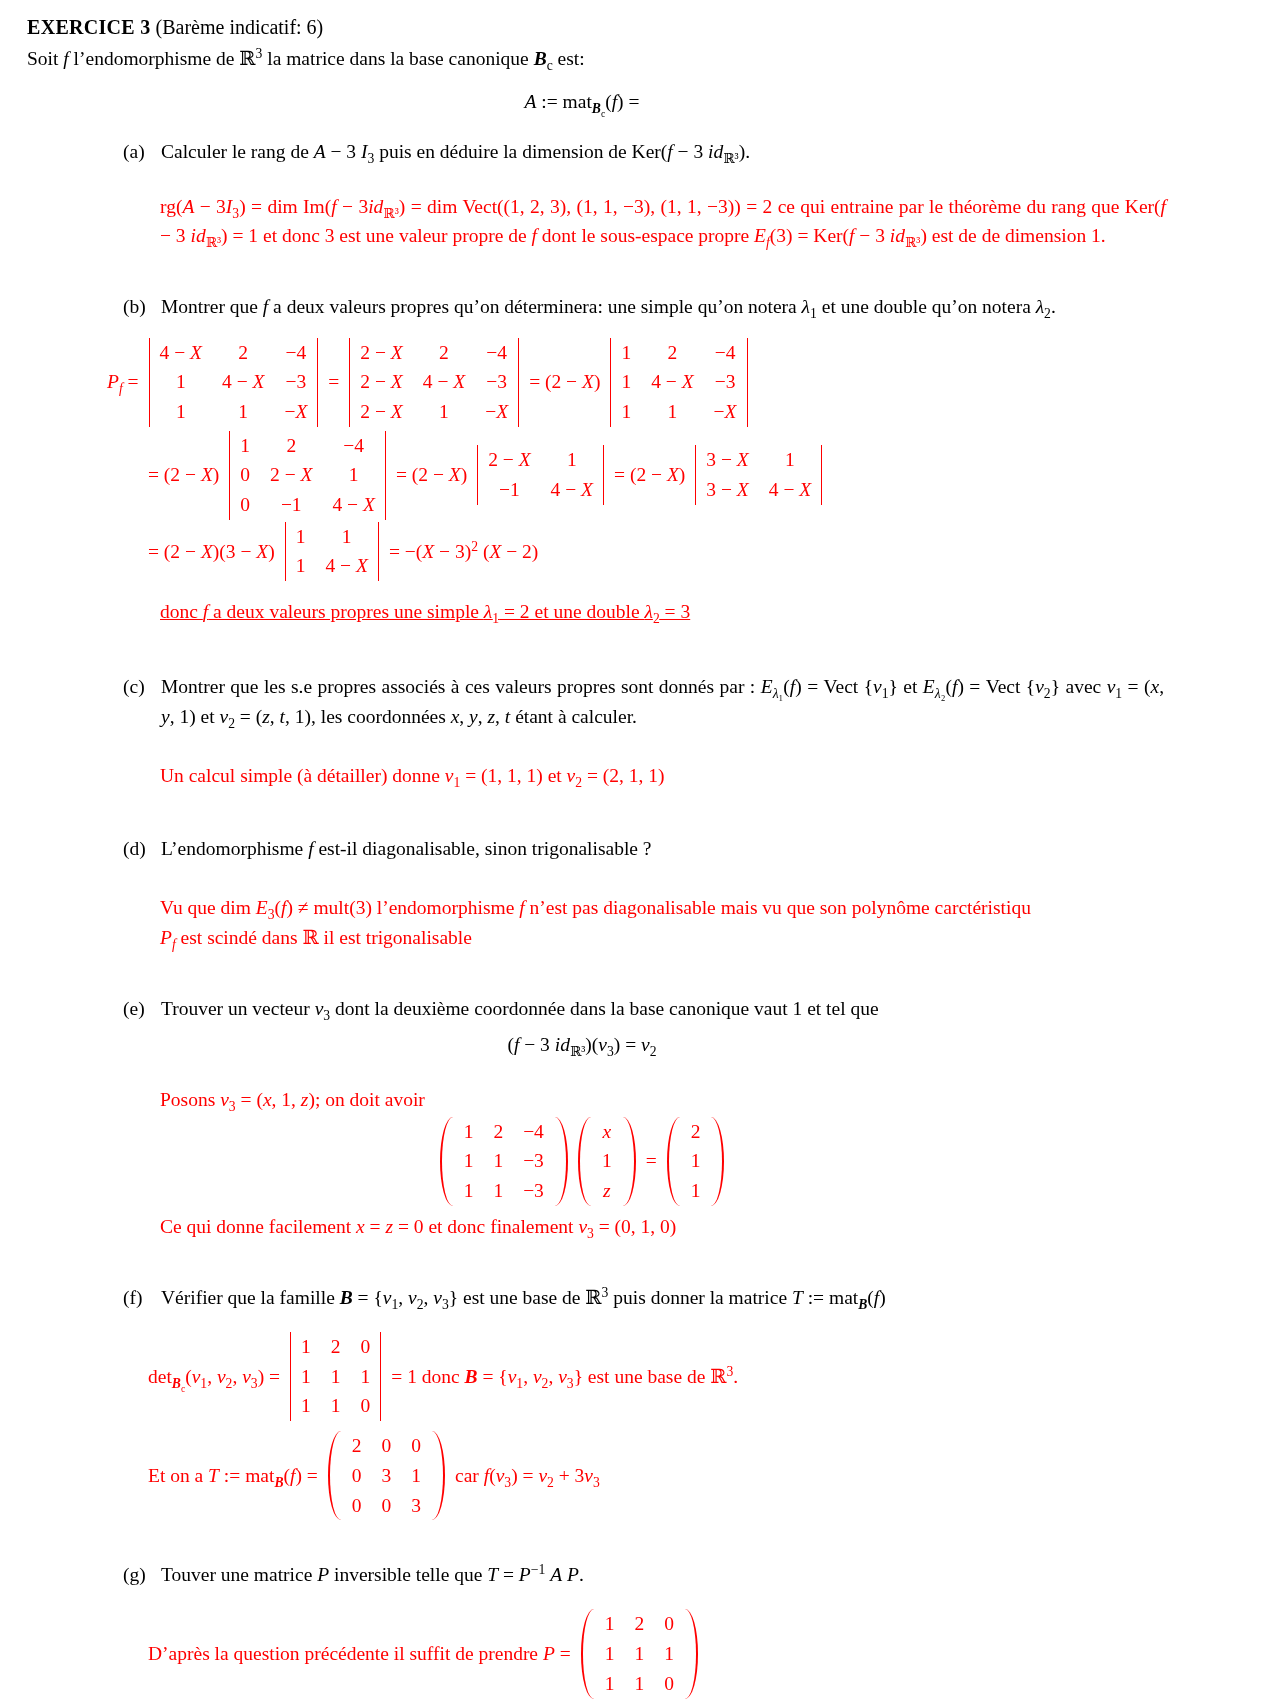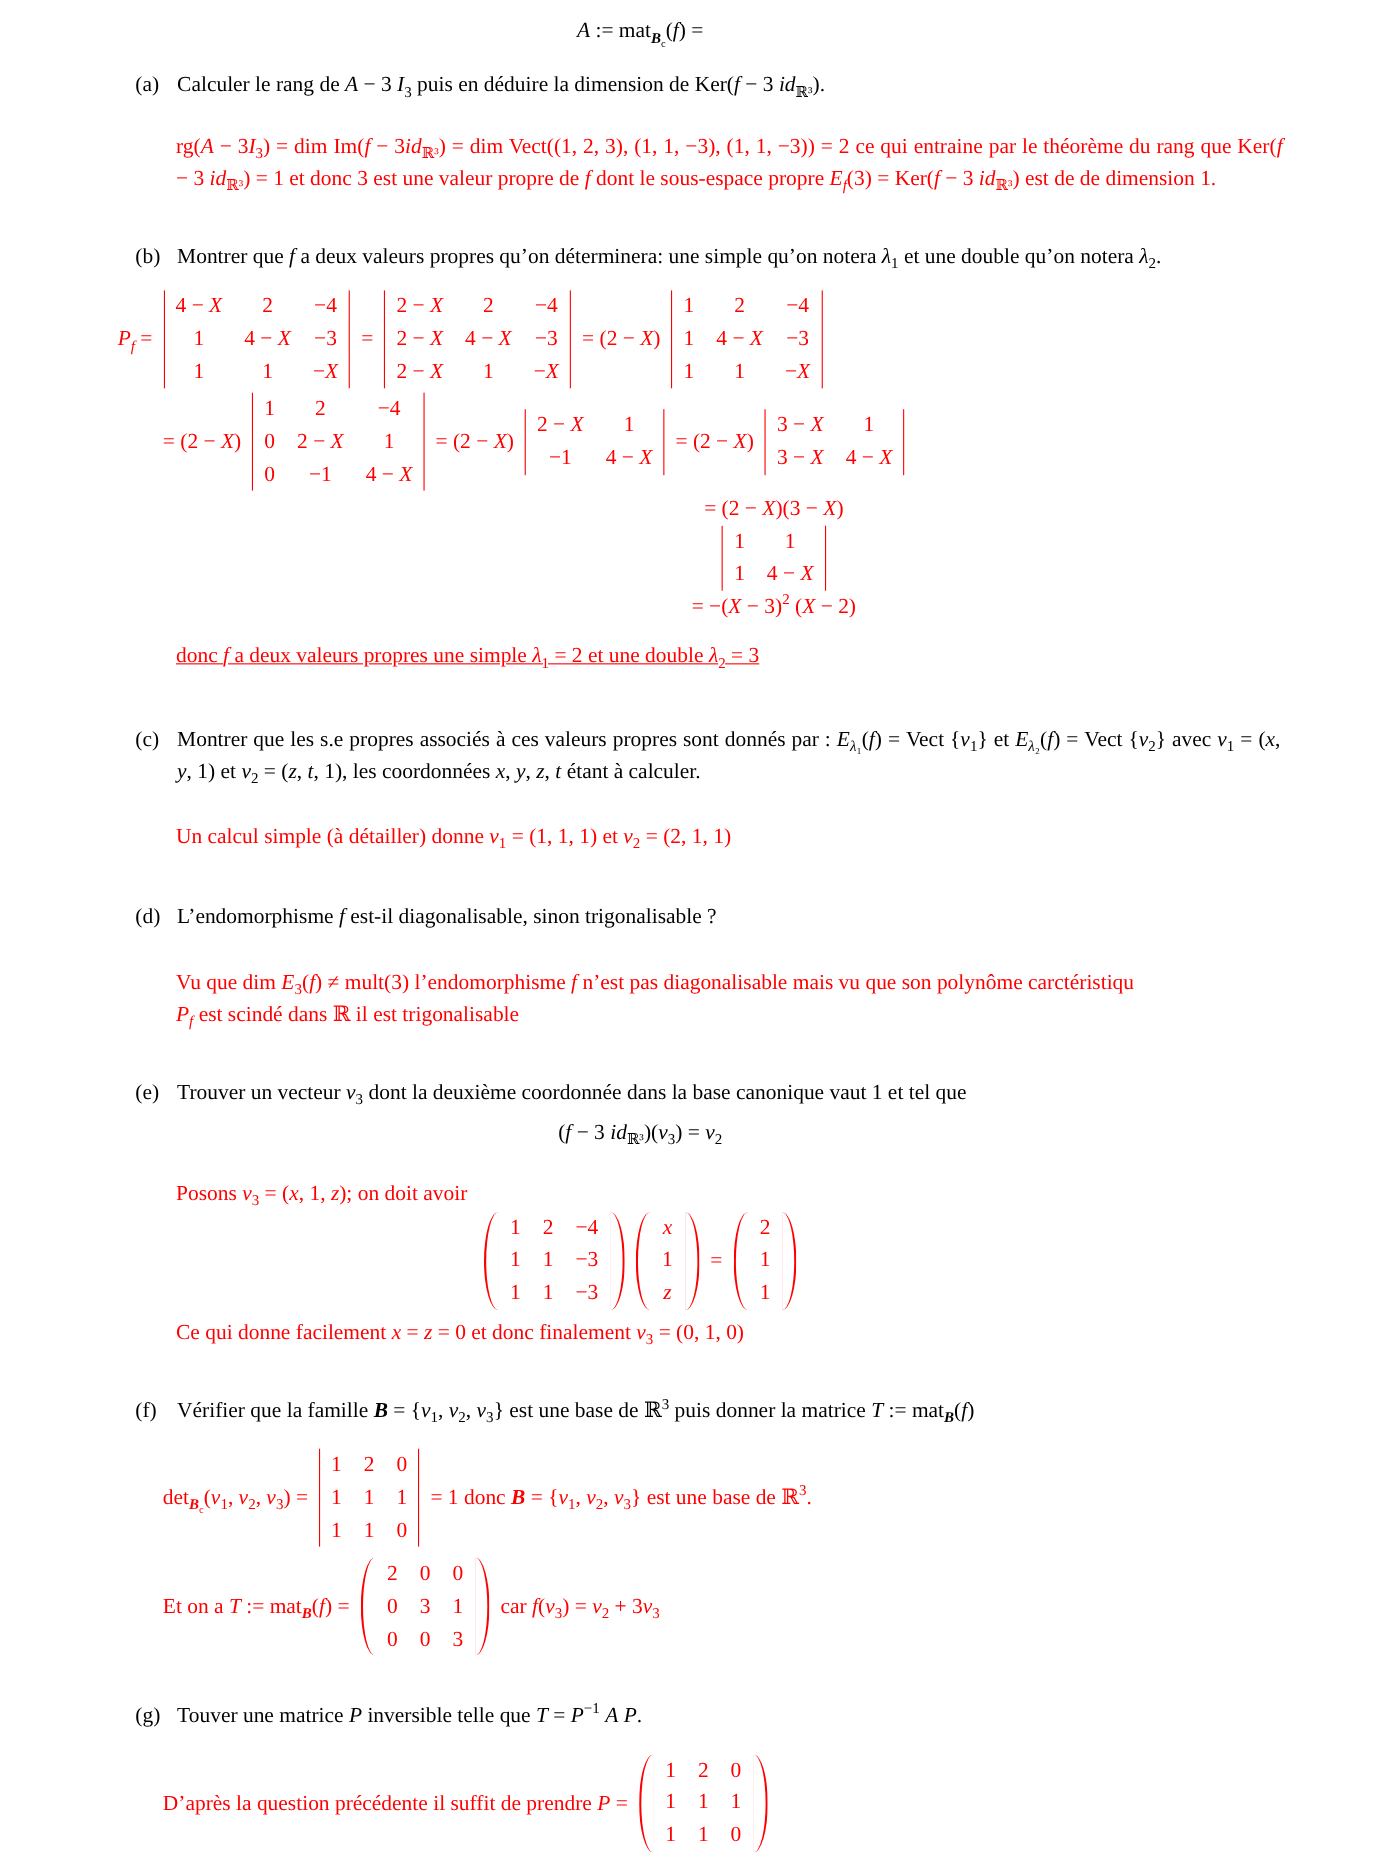--- a/index.html
+++ b/index.html
@@ -40,21 +40,25 @@
   .bars{border-left:1.6px solid currentColor;border-right:1.6px solid currentColor;}
   .pr{flex:0 0 11px;width:11px;}
   .pr.l{border-left:2.2px solid currentColor;border-top-left-radius:100% 50%;border-bottom-left-radius:100% 50%;margin-right:1px;}
   .pr.r{border-right:2.2px solid currentColor;border-top-right-radius:100% 50%;border-bottom-right-radius:100% 50%;margin-left:1px;}
 </style>
 </head>
 <body>
 
 <div class="page">
 
-
+  <div class="title">
+    <span class="bold">EXERCICE 3</span><span> (Barème indicatif: 6)</span>
+  </div>
+
+  <div class="intro">Soit <i>f</i> l’endomorphisme de ℝ<sup>3</sup> la matrice dans la base canonique <i><b>B</b></i><sub>c</sub> est:</div>
 
   <div class="eq-center" style="">
     <span class="mseg"><i>A</i> := mat<sub><i><b>B</b></i><sub>c</sub></sub>(<i>f</i>) =</span>
     <span></span>
   </div>
 
   <div class="item" style="margin-top:20px;">
     <span class="ilabel">(a)</span>
     <span class="ibody">Calculer le rang de <i>A</i> − 3 <i>I</i><sub>3</sub> puis en déduire la dimension de Ker(<i>f</i> − 3 <i>id</i><sub>ℝ³</sub>).</span>
   </div>
@@ -167,21 +171,21 @@
             <span class="mtd">3 − <i>X</i></span>
             <span class="mtd">1</span>
           </span>
           <span class="mtr">
             <span class="mtd">3 − <i>X</i></span>
             <span class="mtd">4 − <i>X</i></span>
           </span>
         </span>
       </span>
     </div>
-  <div class="red mline" style="margin:2px 0 16px 143px;flex-direction:column;">
+  <div class="red mline" style="margin:2px 0 16px 143px;">
       <span class="mseg">= (2 − <i>X</i>)(3 − <i>X</i>)</span>
       <span class="mat">
         <span class="mtbl bars">
           <span class="mtr">
             <span class="mtd">1</span>
             <span class="mtd">1</span>
           </span>
           <span class="mtr">
             <span class="mtd">1</span>
             <span class="mtd">4 − <i>X</i></span>

